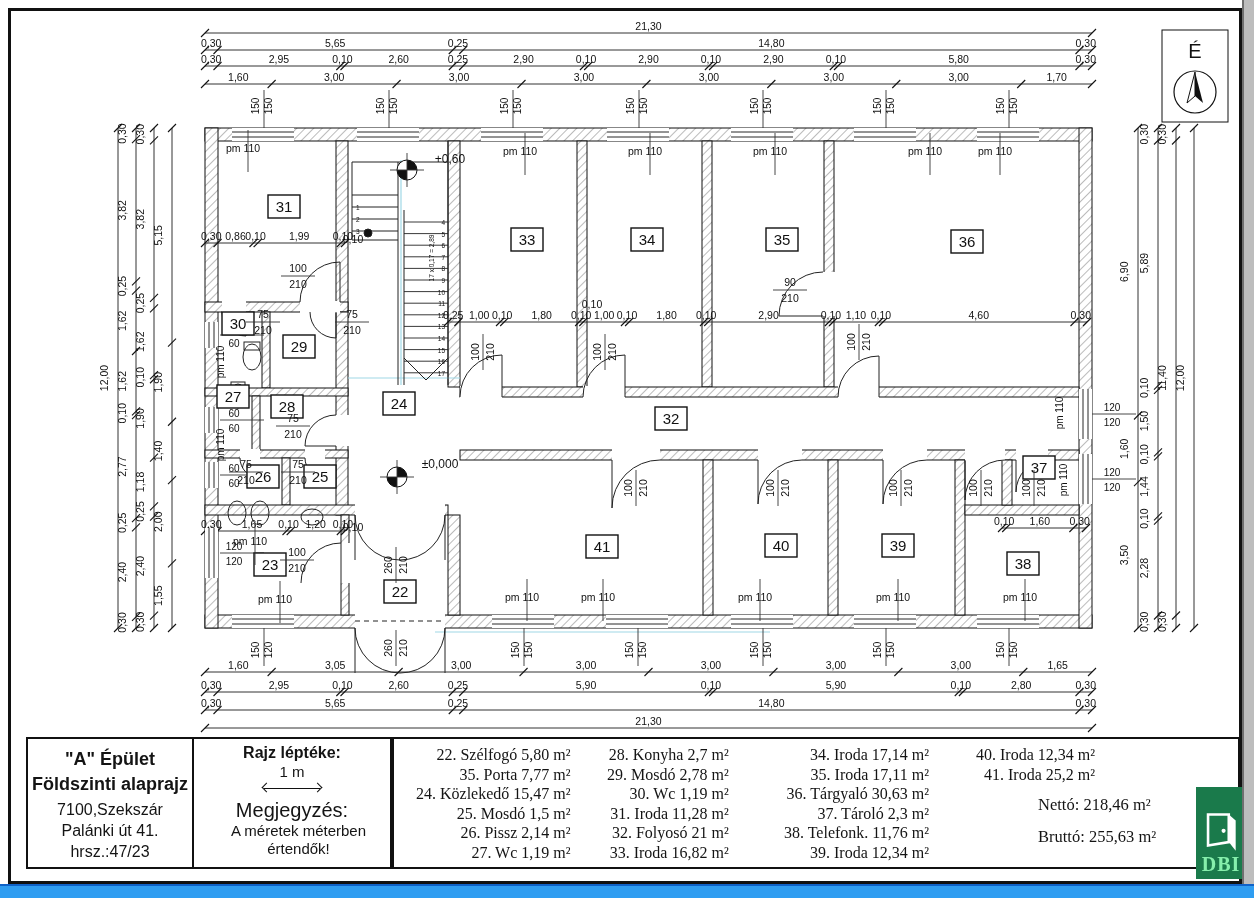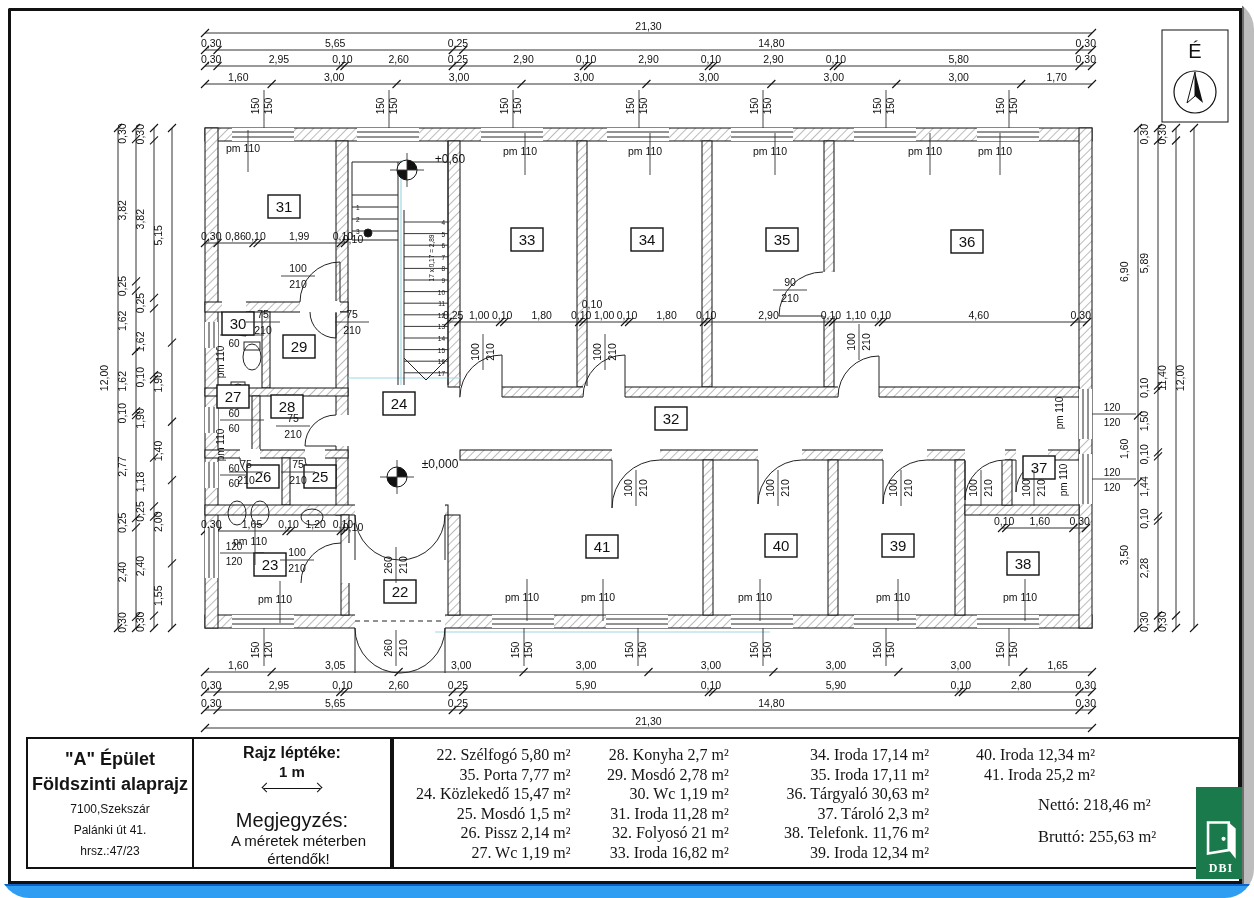--- a/index.html
+++ b/index.html
@@ -1,39 +1,39 @@
 <!DOCTYPE html>
 <html><head>
 <meta charset="utf-8">
 <style>
   html,body{margin:0;padding:0;background:#fff;}
   .page{position:relative;width:1254px;height:898px;background:#ffffff;overflow:hidden;
-        font-family:"Liberation Sans",sans-serif;color:#141414;border-radius:29px;}
+        font-family:"Liberation Sans",sans-serif;color:#141414;}
   .frame{position:absolute;left:8px;top:8px;width:1228px;height:870px;border:3px solid #111;}
   #plan{position:absolute;left:0;top:0;}
   .tblock{position:absolute;left:26px;top:737px;width:362px;height:128px;border:2px solid #111;display:flex;}
   .tcell1{width:164px;border-right:2px solid #111;text-align:center;padding-top:8px;}
   .tcell2{flex:1;text-align:center;padding-top:4px;}
   .tb-big{font-weight:bold;font-size:18px;line-height:25px;}
-  .tb-small{font-size:12px;line-height:17px;margin-top:4px;}
+  .tb-small{font-size:16px;line-height:17px;margin-top:4px;}
   .sc-title{font-weight:bold;font-size:16px;line-height:20px;}
-  .sc-val{font-weight:bold;font-size:15px;}
+  .sc-val{font-weight:normal;font-size:15px;}
   .sc-arrow{width:56px;height:8px;margin:0 auto;border-bottom:1px solid #111;position:relative;}
   .sc-arrow:before,.sc-arrow:after{content:"";position:absolute;bottom:-3px;width:6px;height:6px;border:solid #111;border-width:0 0 1px 1px;}
   .sc-arrow:before{left:-1px;transform:rotate(45deg);}
   .sc-arrow:after{right:-1px;transform:rotate(-135deg);}
-  .sc-note{font-size:20px;margin-top:20px;}
+  .sc-note{font-size:20px;margin-top:10px;}
   .sc-note2{font-size:15px;line-height:18px;margin-left:13px;}
   .legendbox{position:absolute;left:392px;top:737px;width:844px;height:128px;border:2px solid #111;}
   .lg-col{position:absolute;top:6px;font-family:"Liberation Serif",serif;font-size:16px;line-height:19.5px;white-space:nowrap;text-align:right;}
   .totals{position:absolute;left:1038px;top:795px;font-family:"Liberation Serif",serif;font-size:16.5px;}
   .totrow{margin-bottom:12px;white-space:nowrap;}
   .logo{position:absolute;left:1196px;top:787px;width:50px;height:92px;background:#1a7a4b;
         display:flex;flex-direction:column;align-items:center;justify-content:flex-end;padding-bottom:3px;box-sizing:border-box;}
-  .logo-txt{color:#ffffff;font-family:"Liberation Serif",serif;font-weight:bold;font-size:12px;letter-spacing:1px;}
+  .logo-txt{color:#86efac;font-family:"Liberation Serif",serif;font-weight:bold;font-size:20px;letter-spacing:1px;}
   .chrome-right{position:absolute;right:0;top:0;width:10px;height:884px;background:#bdbdbd;border-left:2px solid #6f6f6f;}
   .chrome-bottom{position:absolute;left:0;top:884px;width:1254px;height:14px;background:#2f9df1;border-top:2px solid #0f62c8;}
 </style>
 </head>
 <body>
 
 <div class="page">
 
   <div class="frame"></div>
 

